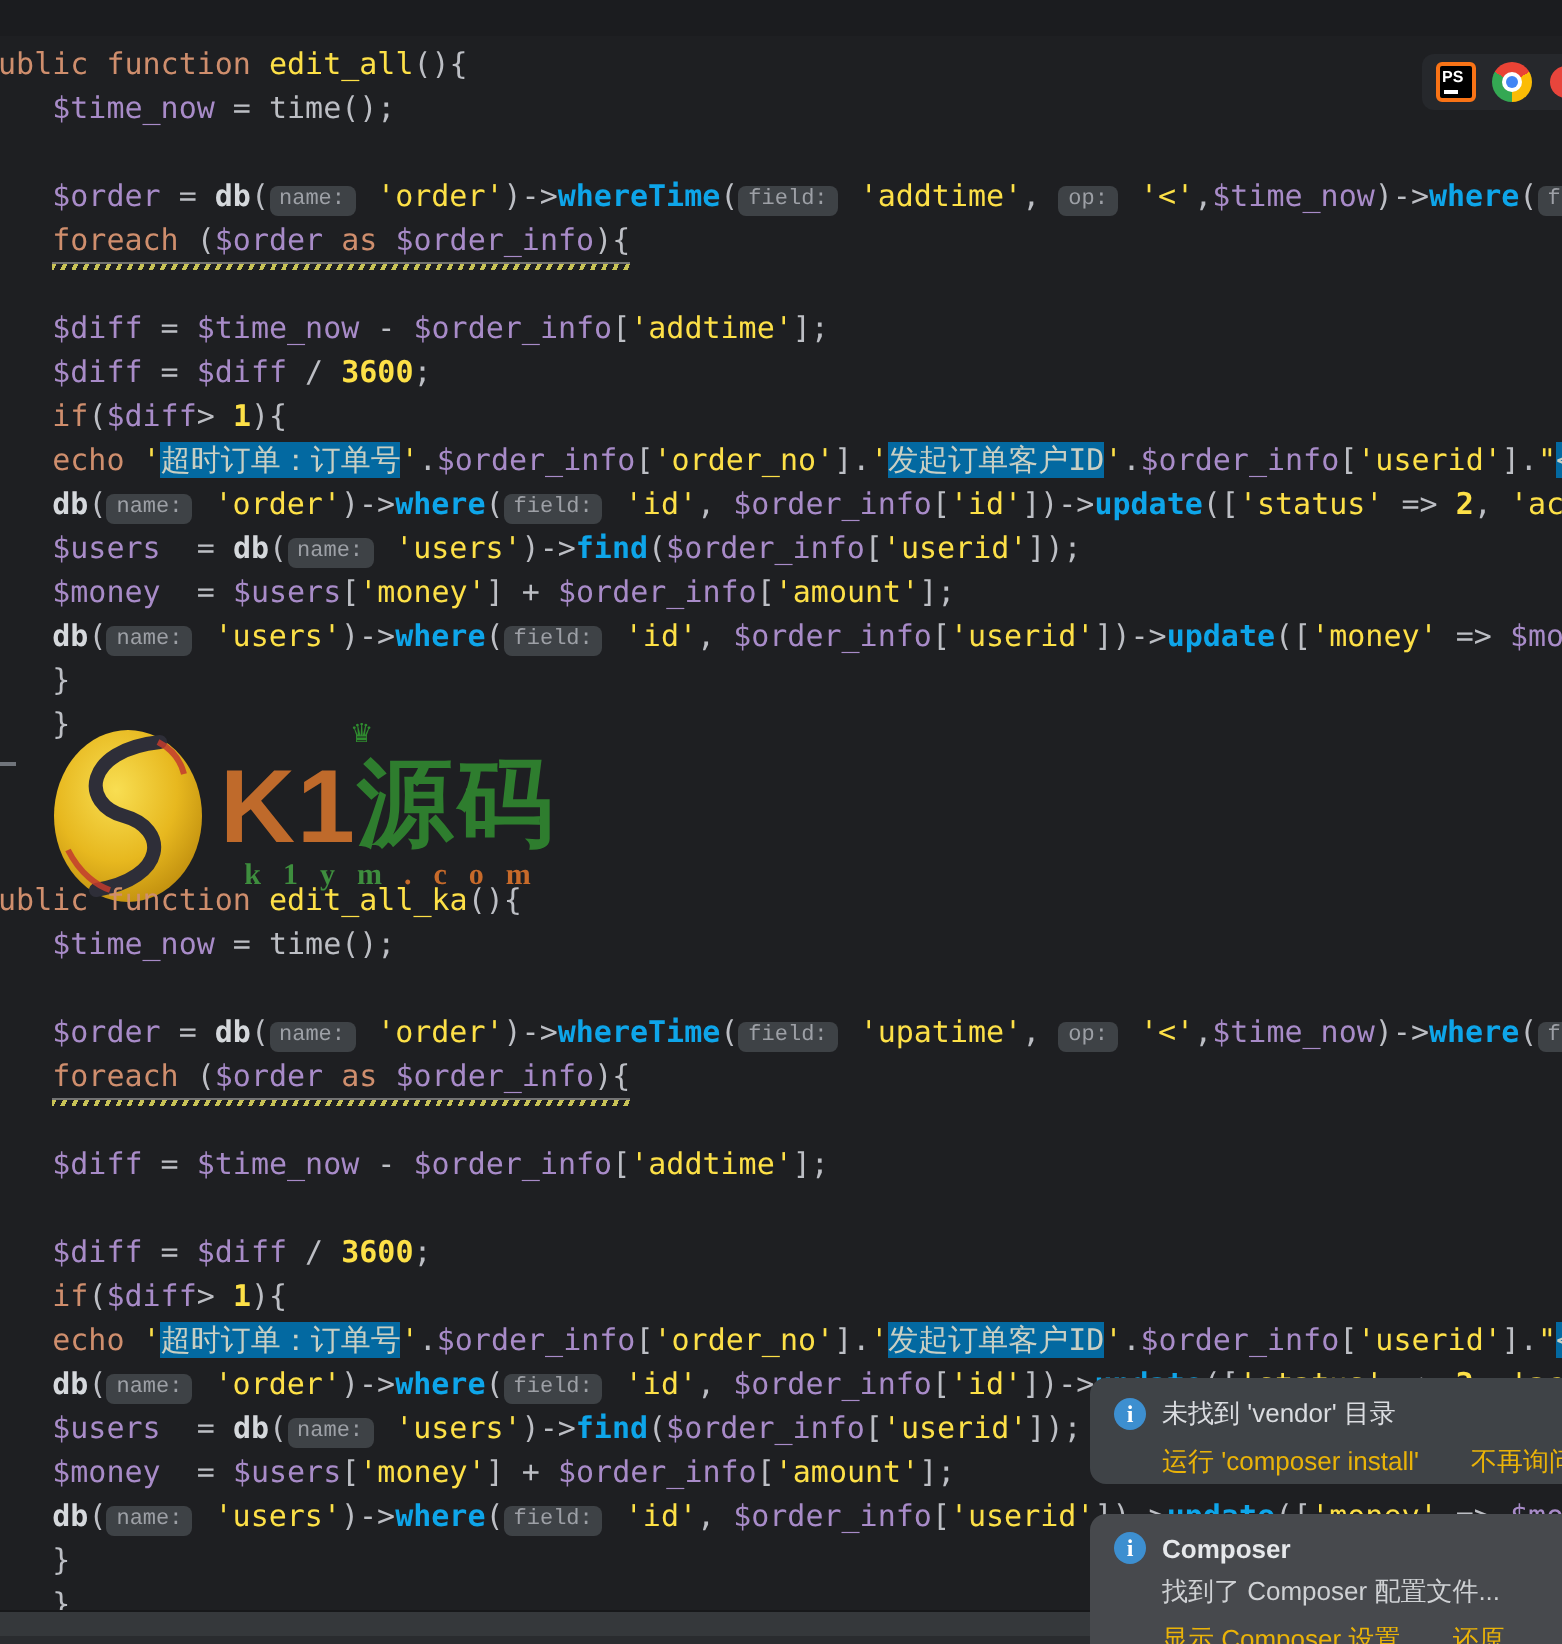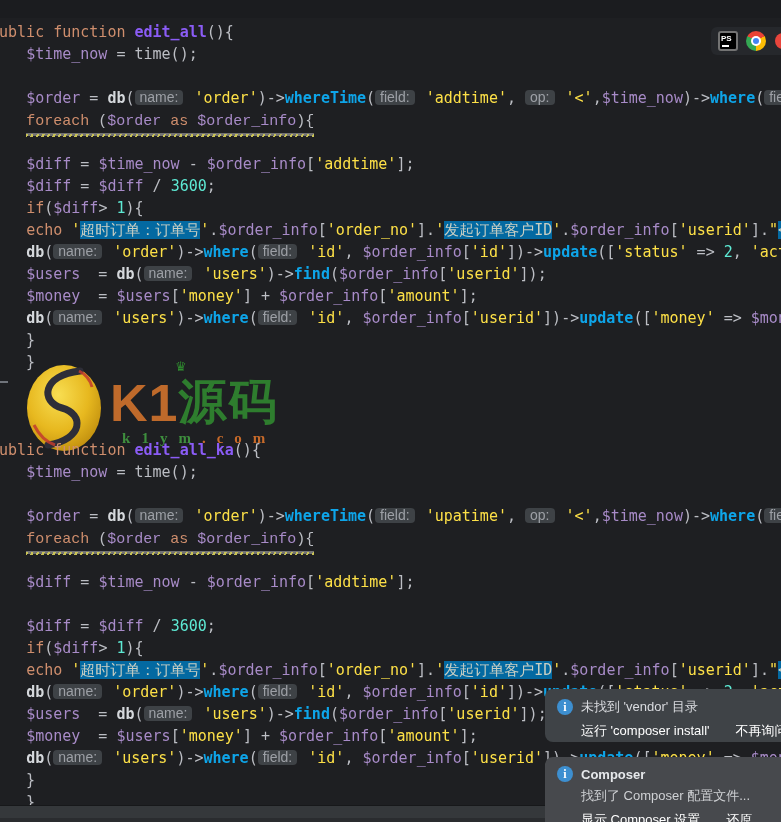--- a/index.html
+++ b/index.html
@@ -10,54 +10,54 @@
   }
   .topband{position:absolute;left:0;top:0;width:781px;height:18px;background:#1B1C1F;z-index:1;}
   
   .code{
     position:absolute;left:-10px;top:21px;z-index:3;
     font-size:15px;line-height:22px;white-space:pre;
   }
   .line{height:22px;white-space:pre;}
   .tk-d{color:#BCBEC4;}
   .tk-k{color:#CF8E6D;}
-  .tk-fn{color:#8b5cf6;font-weight:bold;}
+  .tk-fn{color:#fde047;font-weight:normal;}
   .tk-v{color:#A88BC8;}
   .tk-s{color:#fde047;}
-  .tk-n{color:#5eead4;}
+  .tk-n{color:#fde047;font-weight:bold;}
   .tk-m{color:#0ea5e9;font-weight:bold;}
   .tk-b{color:#D5D8DC;font-weight:bold;}
   .tk-hl{background:#0369a1;color:#C9CFC3;}
   .tk-h{
     display:inline-block;background:#3E4246;color:#9DA0A6;
-    font-family:Liberation Sans, sans-serif;font-size:14px;line-height:15px;
+    font-family:Liberation Mono, monospace;font-size:11px;line-height:15px;
     padding:0 5px;border-radius:4px;vertical-align:1px;margin-right:2px;
   }
-  .warn{display:inline-block;position:relative;border-bottom:3px solid #737373;font-family:Liberation Mono, monospace;}
+  .warn{display:inline-block;position:relative;border-bottom:1px solid #737373;}
   .warn::after{
     content:"";position:absolute;left:0;right:0;bottom:-4px;height:3px;
     background:repeating-linear-gradient(115deg,#C9C356 0 2px,transparent 2px 5px);
   }
   .fold-dash{position:absolute;left:0;top:381px;width:8px;height:2px;background:#70747B;z-index:4;}
   
   .watermark{position:absolute;left:26px;top:364px;z-index:2;display:flex;align-items:flex-start;}
   .wm-text{margin-left:8px;position:relative;padding-top:6px;}
   .wm-k1{font-family:"Liberation Sans",sans-serif;font-weight:bold;font-size:52px;color:#BF6A2B;letter-spacing:1px;text-align:right;}
   .wm-ym{font-family:Liberation Mono, monospace;font-weight:bold;font-size:48px;color:#2E7D2E;letter-spacing:2px;vertical-align:3px;}
   .wm-crown{position:absolute;left:66px;top:-8px;font-size:16px;color:#2F8C2F;}
   .wm-domain{margin-top:-4px;padding-left:10px;font-family:Liberation Serif, serif;font-size:15px;font-weight:bold;text-align:center;}
   .wm-domain .g{color:#3E8E3E;letter-spacing:11px;}
   .wm-domain .o{color:#C76A2A;letter-spacing:11px;}
   
   .taskbar{
     position:absolute;right:0;top:27px;height:28px;width:70px;z-index:15;
     background:#26282C;border-radius:6px 0 0 6px;
     display:flex;align-items:center;gap:8px;padding-left:7px;box-sizing:border-box;
   }
-  .ps-icon{width:20px;height:20px;background:#000;border:2px solid #737373;border-radius:3px;box-sizing:border-box;position:relative;flex:none;}
+  .ps-icon{width:20px;height:20px;background:#000;border:2px solid #f97316;border-radius:3px;box-sizing:border-box;position:relative;flex:none;}
   .ps-label{position:absolute;left:1px;top:1px;color:#fff;font-family:"Liberation Sans",sans-serif;font-size:8px;font-weight:bold;}
   .ps-bar{position:absolute;left:2px;bottom:2px;width:7px;height:2px;background:#fff;}
   .chrome-icon{width:20px;height:20px;border-radius:50%;position:relative;flex:none;
     background:conic-gradient(from -60deg,#EA4335 0 120deg,#FBBC05 120deg 240deg,#34A853 240deg 360deg);}
   .chrome-icon::before{content:"";position:absolute;inset:5px;background:#fff;border-radius:50%;}
   .chrome-icon::after{content:"";position:absolute;inset:7px;background:#4285F4;border-radius:50%;}
   .red-icon{position:absolute;right:-10px;top:6px;width:16px;height:16px;border-radius:50%;background:#E8453C;}
   
   .sb1{position:absolute;left:0;top:805px;width:781px;height:13px;background:#35383B;border-top:1px solid #17181A;z-index:6;}
   .sb2{position:absolute;left:0;top:818px;width:781px;height:4px;background:#2A2C2F;z-index:6;}
@@ -72,21 +72,21 @@
   .b-row{display:flex;align-items:center;gap:8px;}
   .info-icon{
     width:16px;height:16px;border-radius:50%;background:#3D8FD0;flex:none;
     color:#fff;font-family:"Liberation Serif",serif;font-size:12px;font-weight:bold;
     text-align:center;line-height:16px;
   }
   .b-title{font-weight:bold;color:#E6E8EB;text-align:center;}
   .b-msg{color:#DADCE0;}
   .b-msg2{margin:5px 0 0 24px;color:#CFD1D4;}
   .b-links{margin:6px 0 0 24px;display:flex;gap:26px;}
-  .b-link{color:#ffffff;cursor:pointer;white-space:nowrap;}
+  .b-link{color:#eab308;cursor:pointer;white-space:nowrap;}
 </style>
 </head>
 <body>
 
 <div class="topband"></div>
 
 <div class="code" id="code"><div class="line"><span class="tk-k">public function </span><span class="tk-fn">edit_all</span><span class="tk-d">(){</span></div><div class="line"><span class="tk-d">    </span><span class="tk-v">$time_now</span><span class="tk-d"> = time();</span></div><div class="line"></div><div class="line"><span class="tk-d">    </span><span class="tk-v">$order</span><span class="tk-d"> = </span><span class="tk-b">db</span><span class="tk-d">(</span><span class="tk-h">name:</span><span class="tk-d"> </span><span class="tk-s">'order'</span><span class="tk-d">)-&gt;</span><span class="tk-m">whereTime</span><span class="tk-d">(</span><span class="tk-h">field:</span><span class="tk-d"> </span><span class="tk-s">'addtime'</span><span class="tk-d">, </span><span class="tk-h">op:</span><span class="tk-d"> </span><span class="tk-s">'&lt;'</span><span class="tk-d">,</span><span class="tk-v">$time_now</span><span class="tk-d">)-&gt;</span><span class="tk-m">where</span><span class="tk-d">(</span><span class="tk-h">field:</span><span class="tk-d"> </span></div><div class="line"><span class="tk-d">    </span><span class="warn"><span class="tk-k">foreach</span><span class="tk-d"> (</span><span class="tk-v">$order</span><span class="tk-k"> as </span><span class="tk-v">$order_info</span><span class="tk-d">){</span></span></div><div class="line"></div><div class="line"><span class="tk-d">    </span><span class="tk-v">$diff</span><span class="tk-d"> = </span><span class="tk-v">$time_now</span><span class="tk-d"> - </span><span class="tk-v">$order_info</span><span class="tk-d">[</span><span class="tk-s">'addtime'</span><span class="tk-d">];</span></div><div class="line"><span class="tk-d">    </span><span class="tk-v">$diff</span><span class="tk-d"> = </span><span class="tk-v">$diff</span><span class="tk-d"> / </span><span class="tk-n">3600</span><span class="tk-d">;</span></div><div class="line"><span class="tk-d">    </span><span class="tk-k">if</span><span class="tk-d">(</span><span class="tk-v">$diff</span><span class="tk-d">&gt; </span><span class="tk-n">1</span><span class="tk-d">){</span></div><div class="line"><span class="tk-d">    </span><span class="tk-k">echo</span><span class="tk-d"> </span><span class="tk-s">'</span><span class="tk-hl">超时订单：订单号</span><span class="tk-s">'</span><span class="tk-d">.</span><span class="tk-v">$order_info</span><span class="tk-d">[</span><span class="tk-s">'order_no'</span><span class="tk-d">].</span><span class="tk-s">'</span><span class="tk-hl">发起订单客户ID</span><span class="tk-s">'</span><span class="tk-d">.</span><span class="tk-v">$order_info</span><span class="tk-d">[</span><span class="tk-s">'userid'</span><span class="tk-d">].</span><span class="tk-s">"</span><span class="tk-hl">&lt;/br&gt;</span></div><div class="line"><span class="tk-d">    </span><span class="tk-b">db</span><span class="tk-d">(</span><span class="tk-h">name:</span><span class="tk-d"> </span><span class="tk-s">'order'</span><span class="tk-d">)-&gt;</span><span class="tk-m">where</span><span class="tk-d">(</span><span class="tk-h">field:</span><span class="tk-d"> </span><span class="tk-s">'id'</span><span class="tk-d">, </span><span class="tk-v">$order_info</span><span class="tk-d">[</span><span class="tk-s">'id'</span><span class="tk-d">])-&gt;</span><span class="tk-m">update</span><span class="tk-d">([</span><span class="tk-s">'status'</span><span class="tk-d"> =&gt; </span><span class="tk-n">2</span><span class="tk-d">, </span><span class="tk-s">'actid'</span></div><div class="line"><span class="tk-d">    </span><span class="tk-v">$users</span><span class="tk-d">  = </span><span class="tk-b">db</span><span class="tk-d">(</span><span class="tk-h">name:</span><span class="tk-d"> </span><span class="tk-s">'users'</span><span class="tk-d">)-&gt;</span><span class="tk-m">find</span><span class="tk-d">(</span><span class="tk-v">$order_info</span><span class="tk-d">[</span><span class="tk-s">'userid'</span><span class="tk-d">]);</span></div><div class="line"><span class="tk-d">    </span><span class="tk-v">$money</span><span class="tk-d">  = </span><span class="tk-v">$users</span><span class="tk-d">[</span><span class="tk-s">'money'</span><span class="tk-d">] + </span><span class="tk-v">$order_info</span><span class="tk-d">[</span><span class="tk-s">'amount'</span><span class="tk-d">];</span></div><div class="line"><span class="tk-d">    </span><span class="tk-b">db</span><span class="tk-d">(</span><span class="tk-h">name:</span><span class="tk-d"> </span><span class="tk-s">'users'</span><span class="tk-d">)-&gt;</span><span class="tk-m">where</span><span class="tk-d">(</span><span class="tk-h">field:</span><span class="tk-d"> </span><span class="tk-s">'id'</span><span class="tk-d">, </span><span class="tk-v">$order_info</span><span class="tk-d">[</span><span class="tk-s">'userid'</span><span class="tk-d">])-&gt;</span><span class="tk-m">update</span><span class="tk-d">([</span><span class="tk-s">'money'</span><span class="tk-d"> =&gt; </span><span class="tk-v">$money</span></div><div class="line"><span class="tk-d">    }</span></div><div class="line"><span class="tk-d">    }</span></div><div class="line"></div><div class="line"></div><div class="line"></div><div class="line"><span class="tk-k">public function </span><span class="tk-fn">edit_all_ka</span><span class="tk-d">(){</span></div><div class="line"><span class="tk-d">    </span><span class="tk-v">$time_now</span><span class="tk-d"> = time();</span></div><div class="line"></div><div class="line"><span class="tk-d">    </span><span class="tk-v">$order</span><span class="tk-d"> = </span><span class="tk-b">db</span><span class="tk-d">(</span><span class="tk-h">name:</span><span class="tk-d"> </span><span class="tk-s">'order'</span><span class="tk-d">)-&gt;</span><span class="tk-m">whereTime</span><span class="tk-d">(</span><span class="tk-h">field:</span><span class="tk-d"> </span><span class="tk-s">'upatime'</span><span class="tk-d">, </span><span class="tk-h">op:</span><span class="tk-d"> </span><span class="tk-s">'&lt;'</span><span class="tk-d">,</span><span class="tk-v">$time_now</span><span class="tk-d">)-&gt;</span><span class="tk-m">where</span><span class="tk-d">(</span><span class="tk-h">field:</span><span class="tk-d"> </span></div><div class="line"><span class="tk-d">    </span><span class="warn"><span class="tk-k">foreach</span><span class="tk-d"> (</span><span class="tk-v">$order</span><span class="tk-k"> as </span><span class="tk-v">$order_info</span><span class="tk-d">){</span></span></div><div class="line"></div><div class="line"><span class="tk-d">    </span><span class="tk-v">$diff</span><span class="tk-d"> = </span><span class="tk-v">$time_now</span><span class="tk-d"> - </span><span class="tk-v">$order_info</span><span class="tk-d">[</span><span class="tk-s">'addtime'</span><span class="tk-d">];</span></div><div class="line"></div><div class="line"><span class="tk-d">    </span><span class="tk-v">$diff</span><span class="tk-d"> = </span><span class="tk-v">$diff</span><span class="tk-d"> / </span><span class="tk-n">3600</span><span class="tk-d">;</span></div><div class="line"><span class="tk-d">    </span><span class="tk-k">if</span><span class="tk-d">(</span><span class="tk-v">$diff</span><span class="tk-d">&gt; </span><span class="tk-n">1</span><span class="tk-d">){</span></div><div class="line"><span class="tk-d">    </span><span class="tk-k">echo</span><span class="tk-d"> </span><span class="tk-s">'</span><span class="tk-hl">超时订单：订单号</span><span class="tk-s">'</span><span class="tk-d">.</span><span class="tk-v">$order_info</span><span class="tk-d">[</span><span class="tk-s">'order_no'</span><span class="tk-d">].</span><span class="tk-s">'</span><span class="tk-hl">发起订单客户ID</span><span class="tk-s">'</span><span class="tk-d">.</span><span class="tk-v">$order_info</span><span class="tk-d">[</span><span class="tk-s">'userid'</span><span class="tk-d">].</span><span class="tk-s">"</span><span class="tk-hl">&lt;/br&gt;</span></div><div class="line"><span class="tk-d">    </span><span class="tk-b">db</span><span class="tk-d">(</span><span class="tk-h">name:</span><span class="tk-d"> </span><span class="tk-s">'order'</span><span class="tk-d">)-&gt;</span><span class="tk-m">where</span><span class="tk-d">(</span><span class="tk-h">field:</span><span class="tk-d"> </span><span class="tk-s">'id'</span><span class="tk-d">, </span><span class="tk-v">$order_info</span><span class="tk-d">[</span><span class="tk-s">'id'</span><span class="tk-d">])-&gt;</span><span class="tk-m">update</span><span class="tk-d">([</span><span class="tk-s">'status'</span><span class="tk-d"> =&gt; </span><span class="tk-n">2</span><span class="tk-d">, </span><span class="tk-s">'actid'</span></div><div class="line"><span class="tk-d">    </span><span class="tk-v">$users</span><span class="tk-d">  = </span><span class="tk-b">db</span><span class="tk-d">(</span><span class="tk-h">name:</span><span class="tk-d"> </span><span class="tk-s">'users'</span><span class="tk-d">)-&gt;</span><span class="tk-m">find</span><span class="tk-d">(</span><span class="tk-v">$order_info</span><span class="tk-d">[</span><span class="tk-s">'userid'</span><span class="tk-d">]);</span></div><div class="line"><span class="tk-d">    </span><span class="tk-v">$money</span><span class="tk-d">  = </span><span class="tk-v">$users</span><span class="tk-d">[</span><span class="tk-s">'money'</span><span class="tk-d">] + </span><span class="tk-v">$order_info</span><span class="tk-d">[</span><span class="tk-s">'amount'</span><span class="tk-d">];</span></div><div class="line"><span class="tk-d">    </span><span class="tk-b">db</span><span class="tk-d">(</span><span class="tk-h">name:</span><span class="tk-d"> </span><span class="tk-s">'users'</span><span class="tk-d">)-&gt;</span><span class="tk-m">where</span><span class="tk-d">(</span><span class="tk-h">field:</span><span class="tk-d"> </span><span class="tk-s">'id'</span><span class="tk-d">, </span><span class="tk-v">$order_info</span><span class="tk-d">[</span><span class="tk-s">'userid'</span><span class="tk-d">])-&gt;</span><span class="tk-m">update</span><span class="tk-d">([</span><span class="tk-s">'money'</span><span class="tk-d"> =&gt; </span><span class="tk-v">$money</span></div><div class="line"><span class="tk-d">    }</span></div><div class="line"><span class="tk-d">    }</span></div></div>
 
 <div class="fold-dash"></div>
 

